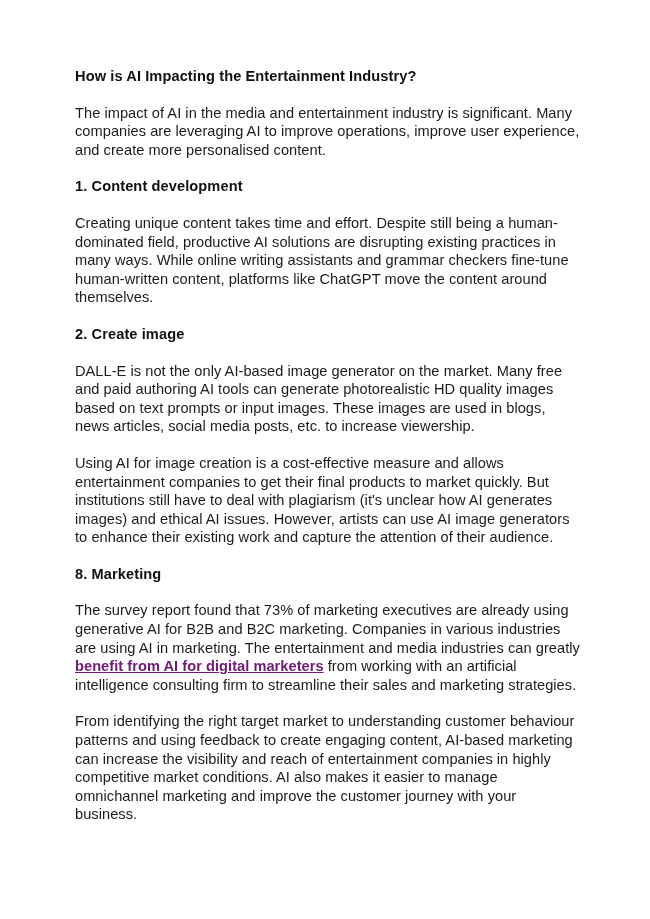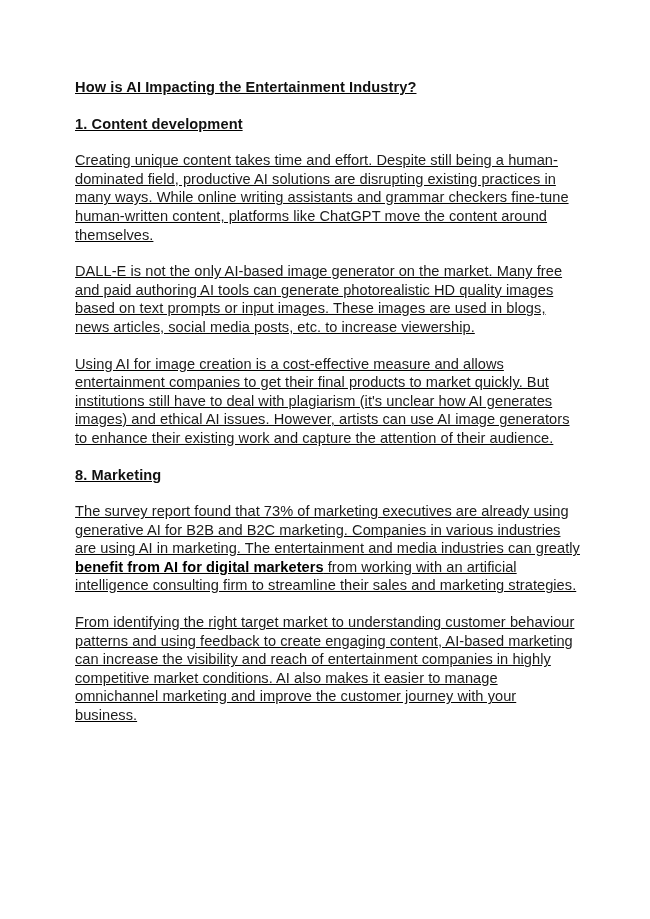--- a/index.html
+++ b/index.html
@@ -18,23 +18,22 @@
   #document-page {
     position: relative;
     width: 650px;
     height: 919px;
     background: #ffffff;
   }
 
   #article-body {
     position: absolute;
     left: 75px;
-    top: 78px;
+    top: 67px;
     width: 505px;
-    text-decoration: underline;
   }
 
   .doc-title {
     font-size: 14.6px;
     line-height: 18.6px;
     font-weight: bold;
     color: #111111;
     letter-spacing: 0.1px;
     margin: 0 0 18px 0;
   }
@@ -60,41 +59,43 @@
 
   .body-paragraph:last-child {
     margin-bottom: 7px;
   }
 
   .spacer-before-heading {
     margin-top: 16px;
   }
 
   .inline-link {
-    color: #000000;
+    color: #701a75;
     font-weight: bold;
     text-decoration: underline;
     text-underline-offset: 1px;
     cursor: pointer;
   }
 </style>
 </head>
 <body>
 
 <div id="document-page">
 
   <div id="article-body">
 
     <h1 class="doc-title">How is AI Impacting the Entertainment Industry?</h1>
 
+    <p class="body-paragraph">The impact of AI in the media and entertainment industry is significant. Many companies are leveraging AI to improve operations, improve user experience, and create more personalised content.</p>
 
     <h2 class="section-heading spacer-before-heading">1. Content development</h2>
 
     <p class="body-paragraph">Creating unique content takes time and effort. Despite still being a human-dominated field, productive AI solutions are disrupting existing practices in many ways. While online writing assistants and grammar checkers fine-tune human-written content, platforms like ChatGPT move the content around themselves.</p>
 
+    <h2 class="section-heading spacer-before-heading">2. Create image</h2>
 
     <p class="body-paragraph">DALL-E is not the only AI-based image generator on the market. Many free and paid authoring AI tools can generate photorealistic HD quality images based on text prompts or input images. These images are used in blogs, news articles, social media posts, etc. to increase viewership.</p>
 
     <p class="body-paragraph">Using AI for image creation is a cost-effective measure and allows entertainment companies to get their final products to market quickly. But institutions still have to deal with plagiarism (it's unclear how AI generates images) and ethical AI issues. However, artists can use AI image generators to enhance their existing work and capture the attention of their audience.</p>
 
     <h2 class="section-heading spacer-before-heading">8. Marketing</h2>
 
     <p class="body-paragraph"><span>The survey report found that 73% of marketing executives are already using generative AI for B2B and B2C marketing. Companies in various industries are using AI in marketing. The entertainment and media industries can greatly </span><a class="inline-link" href="#">benefit from AI for digital marketers</a><span> from working with an artificial intelligence consulting firm to streamline their sales and marketing strategies.</span></p>
 
     <p class="body-paragraph">From identifying the right target market to understanding customer behaviour patterns and using feedback to create engaging content, AI-based marketing can increase the visibility and reach of entertainment companies in highly competitive market conditions. AI also makes it easier to manage omnichannel marketing and improve the customer journey with your business.</p>

